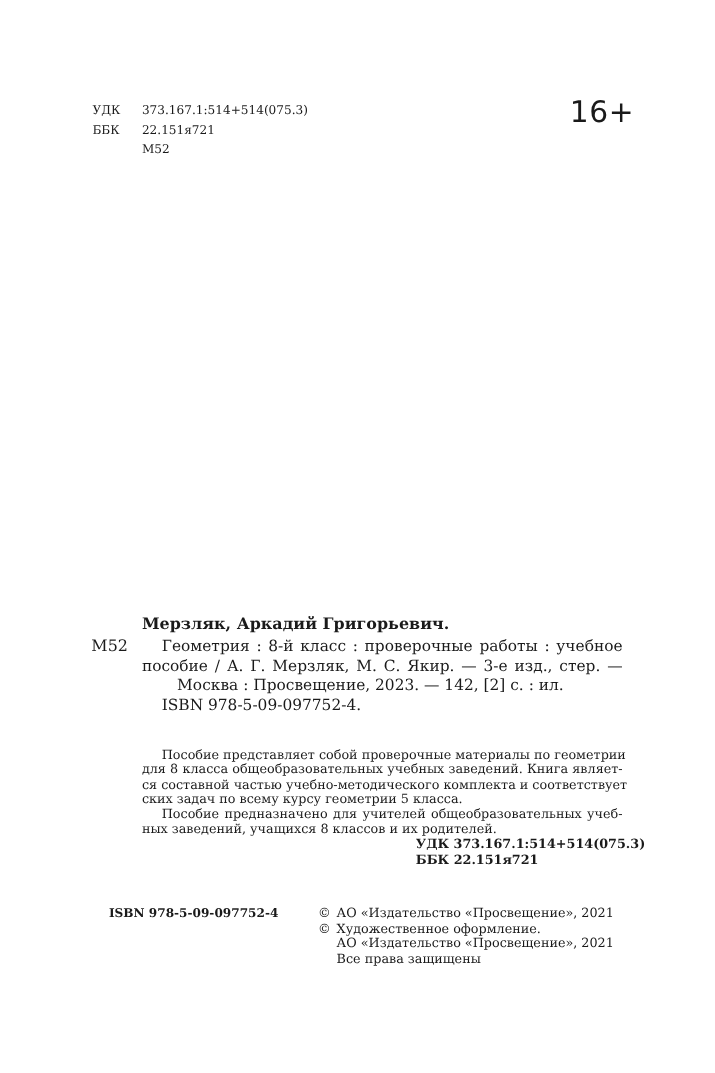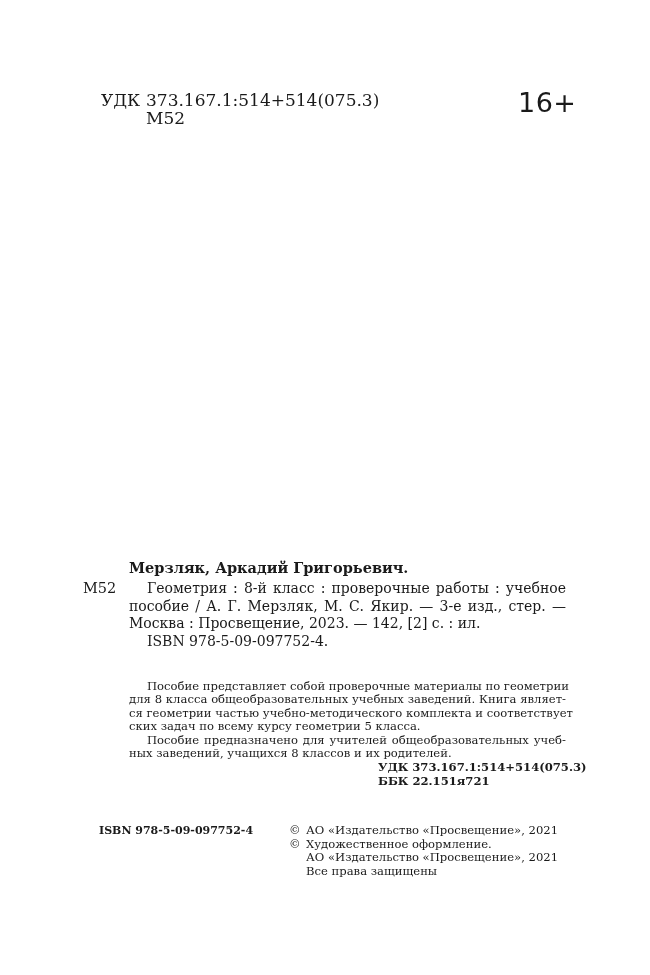--- a/index.html
+++ b/index.html
@@ -4,32 +4,32 @@
 <style>
   html, body { margin: 0; padding: 0; background: #ffffff; }
   body {
     width: 650px; height: 975px; position: relative; overflow: hidden;
     font-family: "DejaVu Serif", "Liberation Serif", serif;
     color: #1a1a1a;
   }
   .abs { position: absolute; white-space: nowrap; }
 
   
-  .top-block { left: 101px; top: 92px; font-size: 17px; line-height: 17.5px; }
+  .top-block { left: 84px; top: 92px; font-size: 11px; line-height: 17.5px; }
   .top-row { display: flex; }
   .top-key { width: 45px; }
   .age { left: 518px; top: 87px; font-size: 27px; font-family: "DejaVu Sans", "Liberation Sans", sans-serif; font-weight: normal; letter-spacing: 0.5px; }
 
   
   .author { left: 129px; top: 559px; font-size: 14.5px; font-weight: bold; }
   .code-m52 { left: 83px; top: 580px; font-size: 14.5px; }
   .biblio { left: 129px; top: 580px; width: 437px; font-size: 14px; line-height: 17.5px; white-space: normal; }
   .biblio .line { display: block; text-align: justify; text-align-last: justify; white-space: nowrap; }
   .biblio .line.first { padding-left: 18px; }
-  .biblio .line.last { text-align-last: left; }
+  .biblio .line.last { text-align-last: left; margin-left: 32px; }
   .biblio .line.isbn { padding-left: 18px; text-align-last: left; }
 
   
   .annot { left: 129px; top: 648px; width: 437px; font-size: 11.6px; line-height: 13.4px; white-space: normal; margin-top: 32px; }
   .annot .line { display: block; text-align: justify; text-align-last: justify; white-space: nowrap; }
   .annot .line.indent { padding-left: 18px; }
   .annot .line.end { text-align-last: left; }
 
   .udk-right { left: 378px; top: 761px; font-size: 11.6px; line-height: 13.5px; font-weight: bold; }
 
@@ -41,39 +41,43 @@
 </style>
 </head>
 <body>
 
 <div class="abs top-block">
   <div class="top-row">
     <span class="top-key">УДК</span>
     <span>373.167.1:514+514(075.3)</span>
   </div>
   <div class="top-row">
+    <span class="top-key">ББК</span>
+    <span>22.151я721</span>
+  </div>
+  <div class="top-row">
     <span class="top-key"></span>
     <span>М52</span>
   </div>
 </div>
 <div class="abs age">16+</div>
 
 <div class="abs author">Мерзляк, Аркадий Григорьевич.</div>
 <div class="abs code-m52">М52</div>
 <div class="abs biblio">
   <span class="line first">Геометрия : 8-й класс : проверочные работы : учебное</span>
   <span class="line">пособие / А. Г. Мерзляк, М. С. Якир. — 3-е изд., стер. —</span>
   <span class="line last">Москва : Просвещение, 2023. — 142, [2] с. : ил.</span>
   <span class="line isbn">ISBN 978-5-09-097752-4.</span>
 </div>
 
 <div class="abs annot">
   <span class="line indent">Пособие представляет собой проверочные материалы по геометрии</span>
   <span class="line">для 8 класса общеобразовательных учебных заведений. Книга являет-</span>
-  <span class="line">ся геометрии частью учебно-методического комплекта и соответствует</span>
+  <span class="line">ся составной частью учебно-методического комплекта и соответствует</span>
   <span class="line end">ских задач по всему курсу геометрии 5 класса.</span>
   <span class="line indent">Пособие предназначено для учителей общеобразовательных учеб-</span>
   <span class="line end">ных заведений, учащихся 8 классов и их родителей.</span>
 </div>
 
 <div class="abs udk-right">
   <div>УДК 373.167.1:514+514(075.3)</div>
   <div>ББК 22.151я721</div>
 </div>
 

